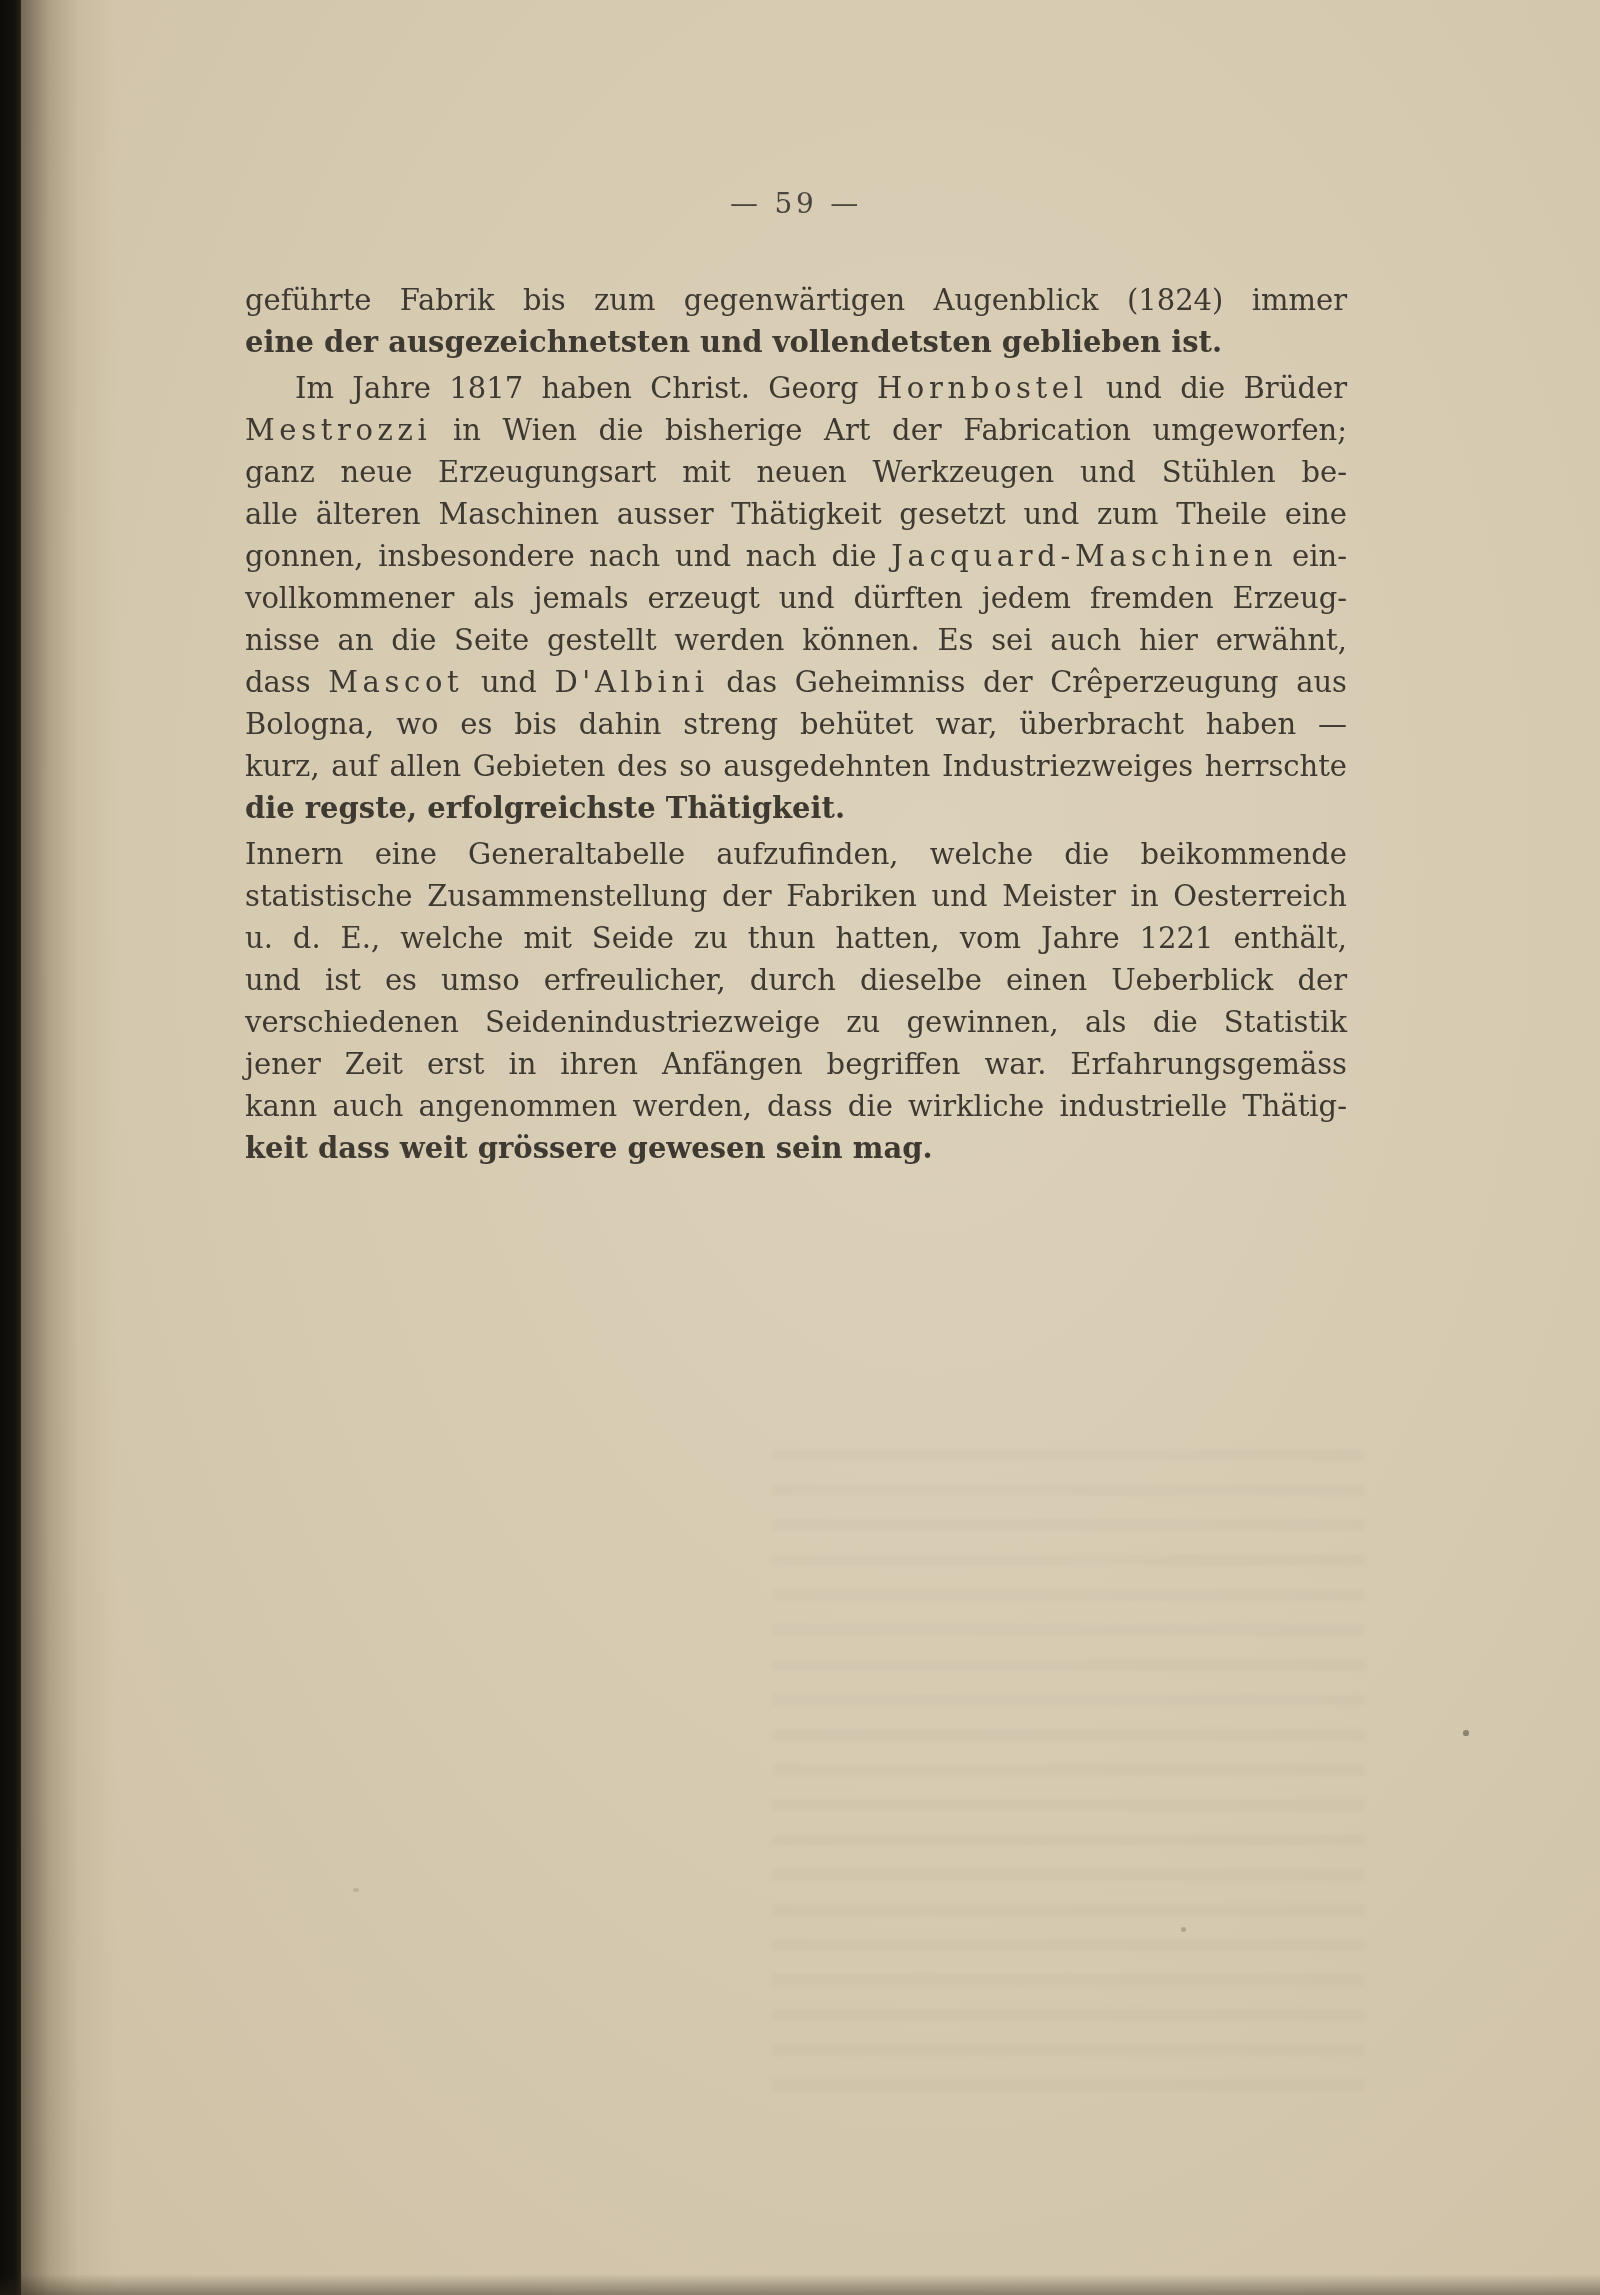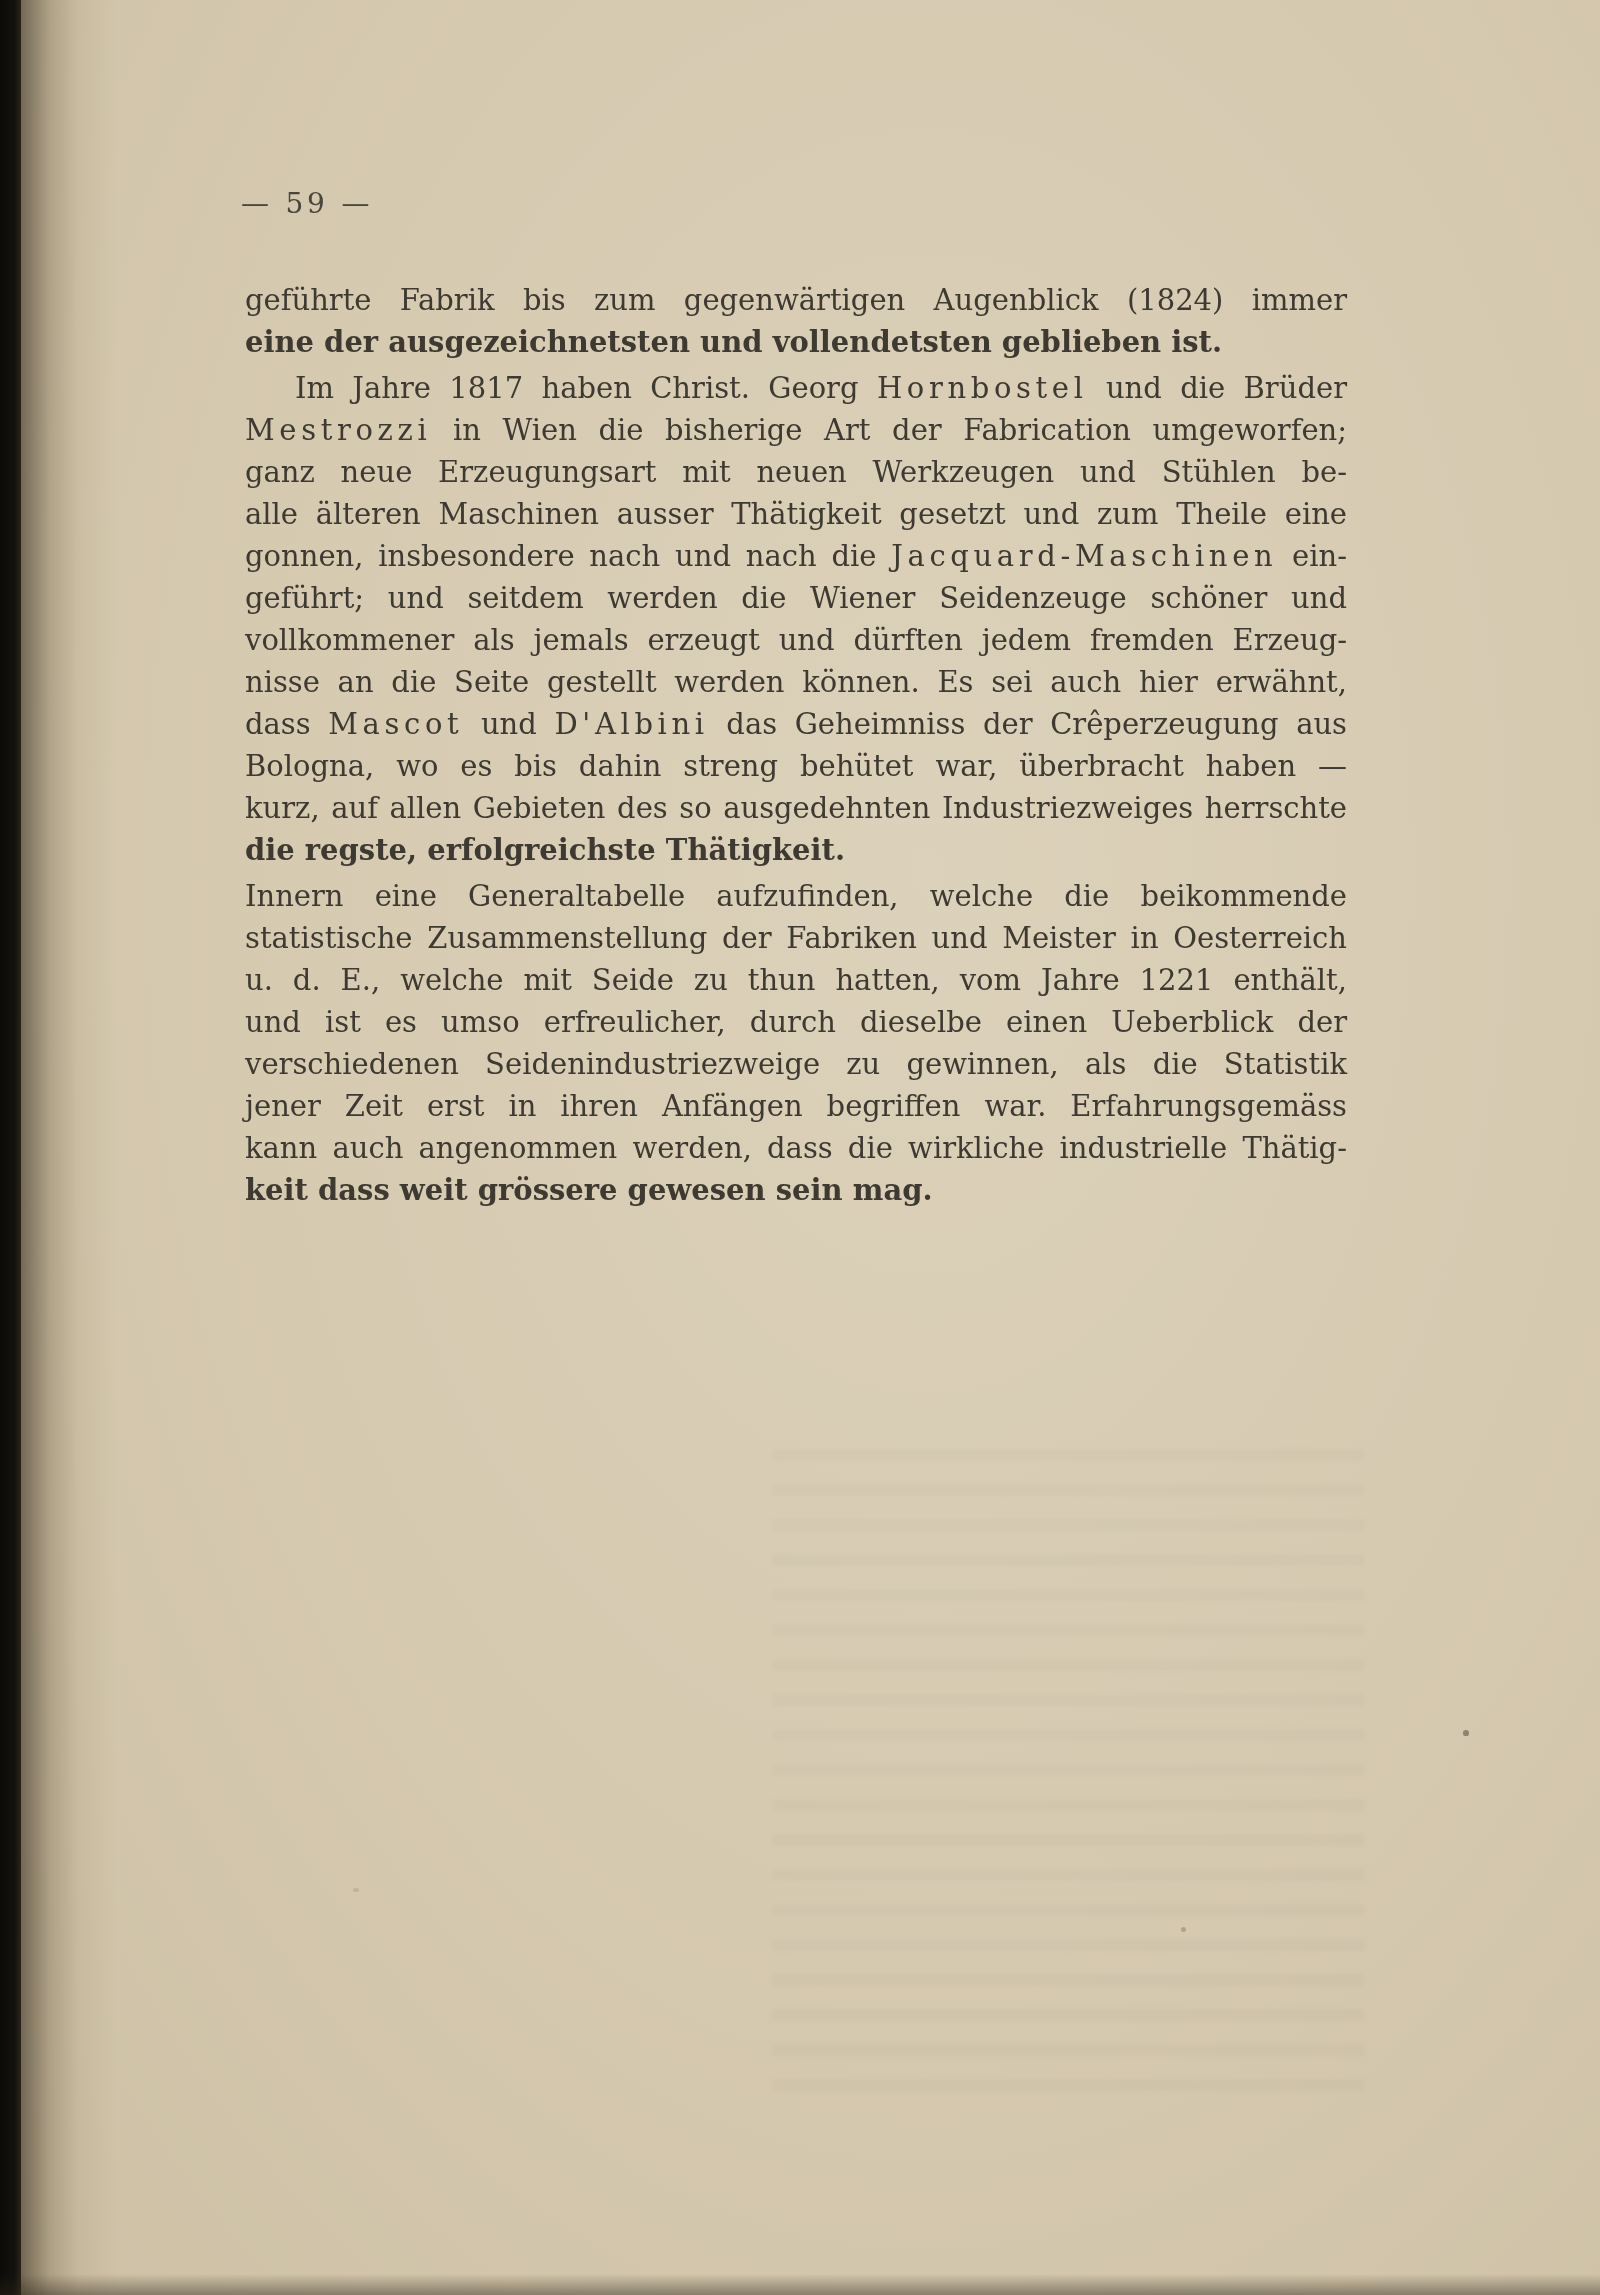--- a/index.html
+++ b/index.html
@@ -41,21 +41,21 @@
     position: absolute;
     left: 0; bottom: 0;
     width: 100%; height: 21.4px;
     background: linear-gradient(0deg, rgba(45, 38, 24, 0.45) 0%, rgba(45, 38, 24, 0) 100%);
   }
   .page-number {
     position: absolute;
     left: 241px;
     top: 187px;
     width: 1110px;
-    text-align: left;
+    text-align: center;
     font-size: 28px;
     letter-spacing: 3.8px;
     color: #4a463d;
   }
   .text-block {
     position: absolute;
     left: 241px;
     top: 275px;
     width: 1110px;
     font-size: 29px;
@@ -112,21 +112,20 @@
       <div class="paragraph">
         <div class="line"><span class="run">geführte Fabrik bis zum gegenwärtigen Augenblick (1824) immer</span></div>
         <div class="line last"><span class="run">eine der ausgezeichnetsten und vollendetsten geblieben ist.</span></div>
       </div>
       <div class="paragraph">
         <div class="line indent"><span class="run">Im Jahre 1817 haben Christ. Georg </span><span class="run spaced">Hornbostel</span><span class="run"> und die Brüder</span></div>
         <div class="line"><span class="run spaced">Mestrozzi</span><span class="run"> in Wien die bisherige Art der Fabrication umgeworfen;</span></div>
         <div class="line"><span class="run">ganz neue Erzeugungsart mit neuen Werkzeugen und Stühlen be-</span></div>
         <div class="line"><span class="run">alle älteren Maschinen ausser Thätigkeit gesetzt und zum Theile eine</span></div>
         <div class="line"><span class="run">gonnen, insbesondere nach und nach die </span><span class="run spaced">Jacquard-Maschinen</span><span class="run"> ein-</span></div>
-        <div class="line"><span class="run">geführt; und seitdem werden die Wiener Seidenzeuge schöner und</span></div>
         <div class="line"><span class="run">vollkommener als jemals erzeugt und dürften jedem fremden Erzeug-</span></div>
         <div class="line"><span class="run">nisse an die Seite gestellt werden können. Es sei auch hier erwähnt,</span></div>
         <div class="line"><span class="run">dass </span><span class="run spaced">Mascot</span><span class="run"> und </span><span class="run spaced">D'Albini</span><span class="run"> das Geheimniss der Crêperzeugung aus</span></div>
         <div class="line"><span class="run">Bologna, wo es bis dahin streng behütet war, überbracht haben —</span></div>
         <div class="line"><span class="run">kurz, auf allen Gebieten des so ausgedehnten Industriezweiges herrschte</span></div>
         <div class="line last"><span class="run">die regste, erfolgreichste Thätigkeit.</span></div>
       </div>
       <div class="paragraph">
         <div class="line"><span class="run">Innern eine Generaltabelle aufzufinden, welche die beikommende</span></div>
         <div class="line"><span class="run">statistische Zusammenstellung der Fabriken und Meister in Oesterreich</span></div>

